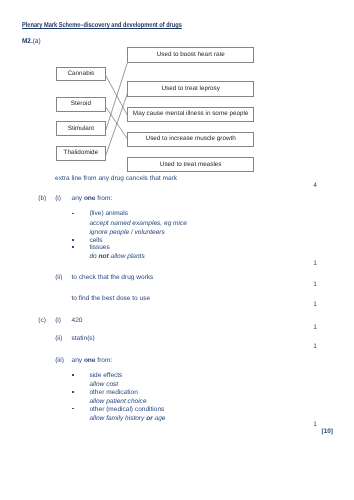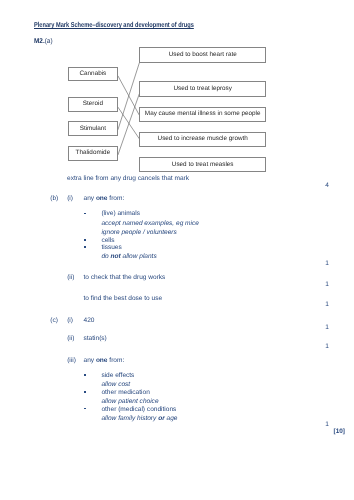--- a/index.html
+++ b/index.html
@@ -1,19 +1,19 @@
 <!DOCTYPE html>
 <html><head>
 <meta charset="utf-8">
 <style>
   html,body{margin:0;padding:0;}
   body{width:354px;height:500px;background:#ffffff;
        font-family:"Liberation Sans",sans-serif;position:relative;overflow:hidden;
        -webkit-font-smoothing:antialiased;text-rendering:geometricPrecision;}
-  .page{position:absolute;left:12px;top:0;width:280px;height:500px;}
+  .page{position:absolute;left:0;top:0;width:280px;height:500px;}
   .abs{position:absolute;white-space:nowrap;}
 
   .ttl{left:22px;top:21.3px;font-size:7.1px;font-weight:bold;color:#1f3864;
        text-decoration:underline;text-underline-offset:0.5px;text-decoration-thickness:0.6px;
        transform:scaleX(0.795);transform-origin:0 0;}
   .m2{left:21.5px;top:37.6px;font-size:6.9px;color:#1f3864;transform:scaleX(0.93);transform-origin:0 0;}
   .m2 .b{font-weight:bold;}
 
   
   .dg{position:absolute;left:0;top:0;width:354px;height:180px;}

